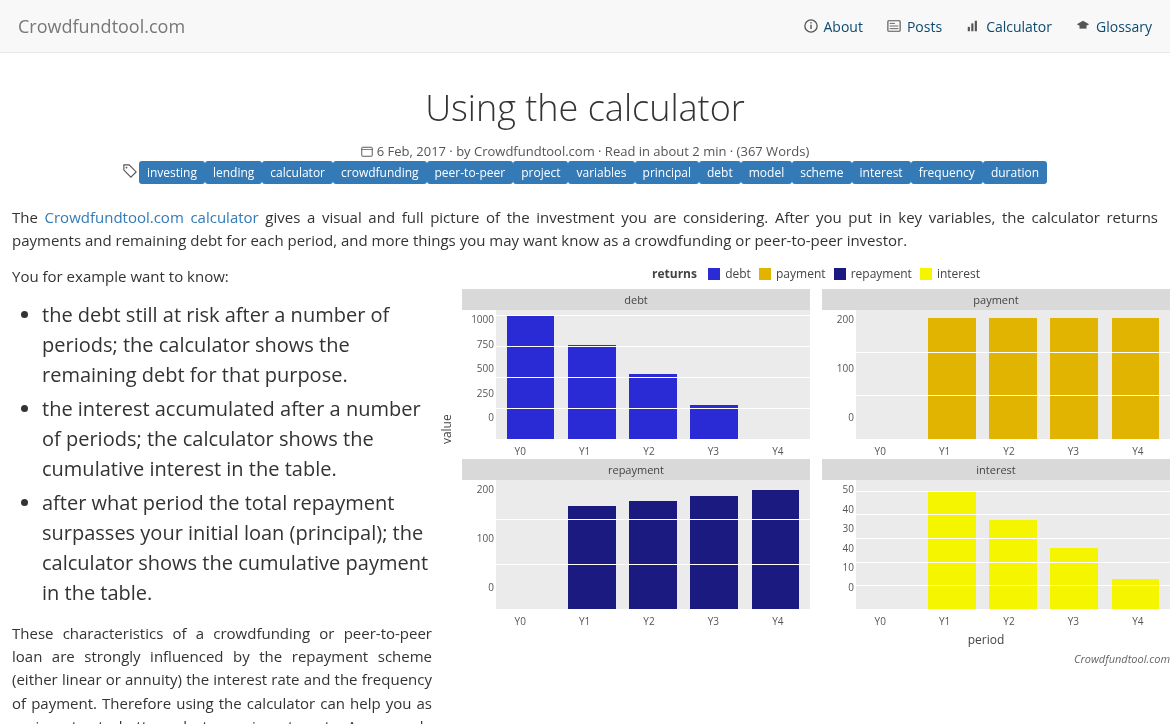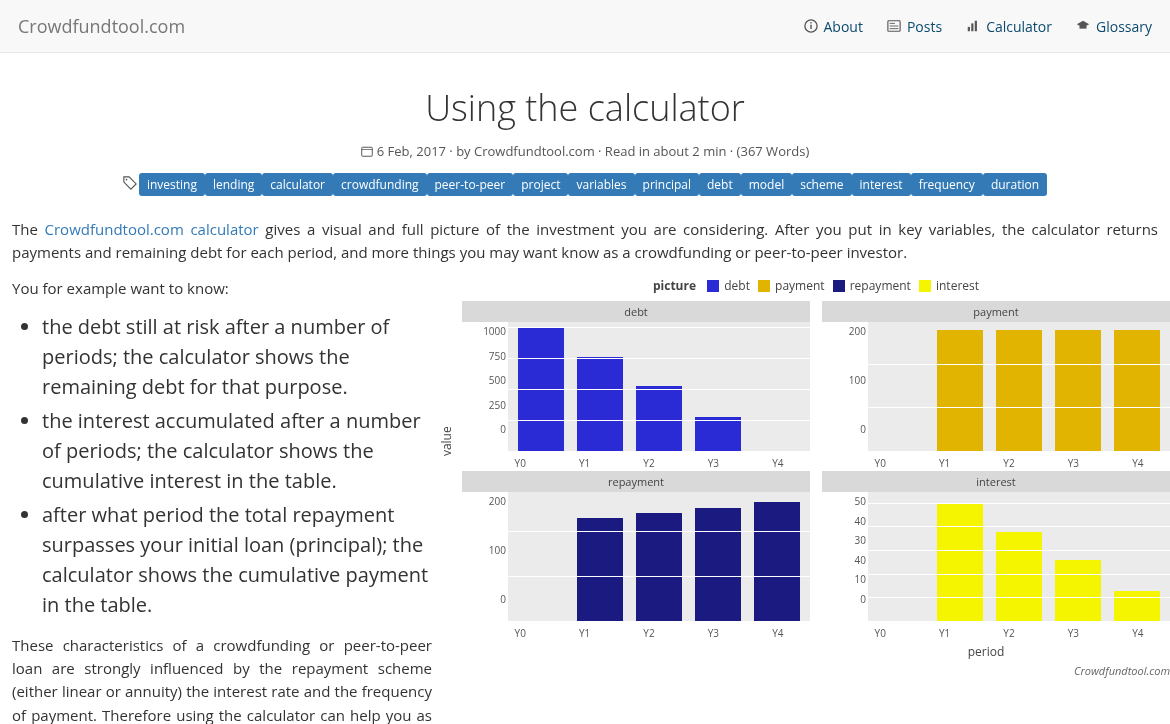--- a/index.html
+++ b/index.html
@@ -4,21 +4,21 @@
 <style>
   * { box-sizing: border-box; margin: 0; padding: 0; }
   body { font-family: "Segoe UI", "Open Sans", Helvetica, Arial, sans-serif; color: #333; background: #fff; width: 1170px; }
   .navbar { display: flex; justify-content: space-between; align-items: center; padding: 14px 18px; border-bottom: 1px solid #e7e7e7; background: #f8f8f8; }
   .brand { font-size: 18px; color: #777; }
   .navmenu { display: flex; gap: 24px; }
   .navitem { display: flex; align-items: center; gap: 6px; color: #0c4a6e; font-size: 14px; cursor: pointer; }
   .navitem svg { width: 14px; height: 14px; fill: #555; }
   .content { padding: 30px 12px 30px 12px; }
   h1.page-title { font-weight: 300; font-size: 36px; text-align: center; color: #333; margin-bottom: 10px; }
-  .meta { text-align: center; color: #555; font-size: 13px; margin-bottom: 12px; display:flex; align-items:center; justify-content:center; gap:4px; }
+  .meta { text-align: center; color: #555; font-size: 13px; margin-bottom: 0; display:flex; align-items:center; justify-content:center; gap:4px; }
   .tagrow { text-align: center; margin-bottom: 24px; display:flex; flex-wrap:wrap; justify-content:center; gap:2px; align-items:center; }
   .tag { background: #337ab7; color: #fff; font-size: 12px; padding: 3px 8px; border-radius: 3px; cursor:pointer; }
   .body-text { font-size: 15px; color: #333; line-height: 1.55; }
   .body-text p { margin-bottom: 12px; text-align: justify; }
   .body-text a { color: #337ab7; text-decoration: none; cursor:pointer; }
   .two-col { display:flex; gap: 24px; }
   .left-col { flex: 0 0 420px; }
   .right-col { flex: 1; position: relative; }
   ul.know-list { margin: 0 0 14px 30px; }
   ul.know-list li { margin-bottom: 4px; line-height: 1.5; font-size:20px; }
@@ -26,21 +26,21 @@
   
   .chart-wrap { width: 720px; font-size: 11px; color:#444; }
   .legend { text-align:center; margin-bottom:6px; font-size:12px; }
   .legend .sw { display:inline-block; width:12px; height:12px; vertical-align:middle; margin:0 2px 0 8px; }
   .facets { display:grid; grid-template-columns: 360px 360px; grid-template-rows: 170px 170px; position:relative; }
   .ylabel { position:absolute; left:-18px; top:50%; transform: rotate(-90deg) translateX(50%); transform-origin:left top; font-size:12px; }
   .xlabel { text-align:center; font-size:12px; margin-top:2px; padding-left:340px; }
   .attrib { text-align:right; font-style:italic; font-size:11px; color:#666; padding-right:6px; }
   .facet { display:flex; flex-direction:column; }
   .facet-title { text-align:center; background:#d9d9d9; font-size:11px; padding:2px 0; margin:0 6px; }
-  .plot { flex:1; display:flex; position:relative; margin:0 6px 4px 20px;justify-content:space-between; }
+  .plot { flex:1; display:flex; position:relative; margin:0 6px 4px 8px;justify-content:space-between; }
   .yaxis { width:32px; display:flex; flex-direction:column; justify-content:space-between; align-items:flex-end; font-size:10px; padding:2px 2px 14px 0; color:#555; }
   .bars-area { flex:1; background:#ebebeb; position:relative; display:flex; align-items:flex-end; padding:0 4px; }
   .bar-slot { flex:1; display:flex; justify-content:center; align-items:flex-end; height:100%; }
   .bar { width: 78%; }
   .xaxis { display:flex; margin-left:32px; margin-right:6px;}
   .xaxis div { flex:1; text-align:center; font-size:10px; color:#555; }
   .grid-line { position:absolute; left:0; right:0; height:1px; background:#fff; }
 </style>
 </head>
 <body>
@@ -113,21 +113,21 @@
             <li>the interest accumulated after a number of periods; the calculator shows the cumulative interest in the table.</li>
             <li>after what period the total repayment surpasses your initial loan (principal); the calculator shows the cumulative payment in the table.</li>
           </ul>
         <p>These characteristics of a crowdfunding or peer-to-peer loan are strongly influenced by the repayment scheme (either linear or annuity) the interest rate and the frequency of payment. Therefore using the calculator can help you as an investor to better select your investments. An example of the results of the calculator are given in the images contained in this article.</p>
         <p id="example-para">The example shows a loan that 1) takes 4 years to repay, 2) pays out annually, 3) repays with an , 4) at 5% p.a. Both the table and graph for example show the size of the payments and the remaining debt. That way you can also tell how much debt is still at risk for this project after  years.</p>
       </div>
 
       <div class="right-col">
         <div class="chart-wrap">
           <div class="legend">
-            <b>picture</b>
+            <b>returns</b>
             <span id="legend-items"><span class="sw" style="background: rgb(43, 43, 214);"></span><span> debt</span><span class="sw" style="background: rgb(224, 180, 0);"></span><span> payment</span><span class="sw" style="background: rgb(26, 26, 128);"></span><span> repayment</span><span class="sw" style="background: rgb(245, 245, 0);"></span><span> interest</span></span>
           </div>
           <div style="position:relative;">
             <div class="ylabel">value</div>
             <div class="facets" id="facets">
                 <div class="facet">
                   <div class="facet-title">debt</div>
                   <div class="plot">
                     <div class="yaxis">
                       <div>1000</div>

